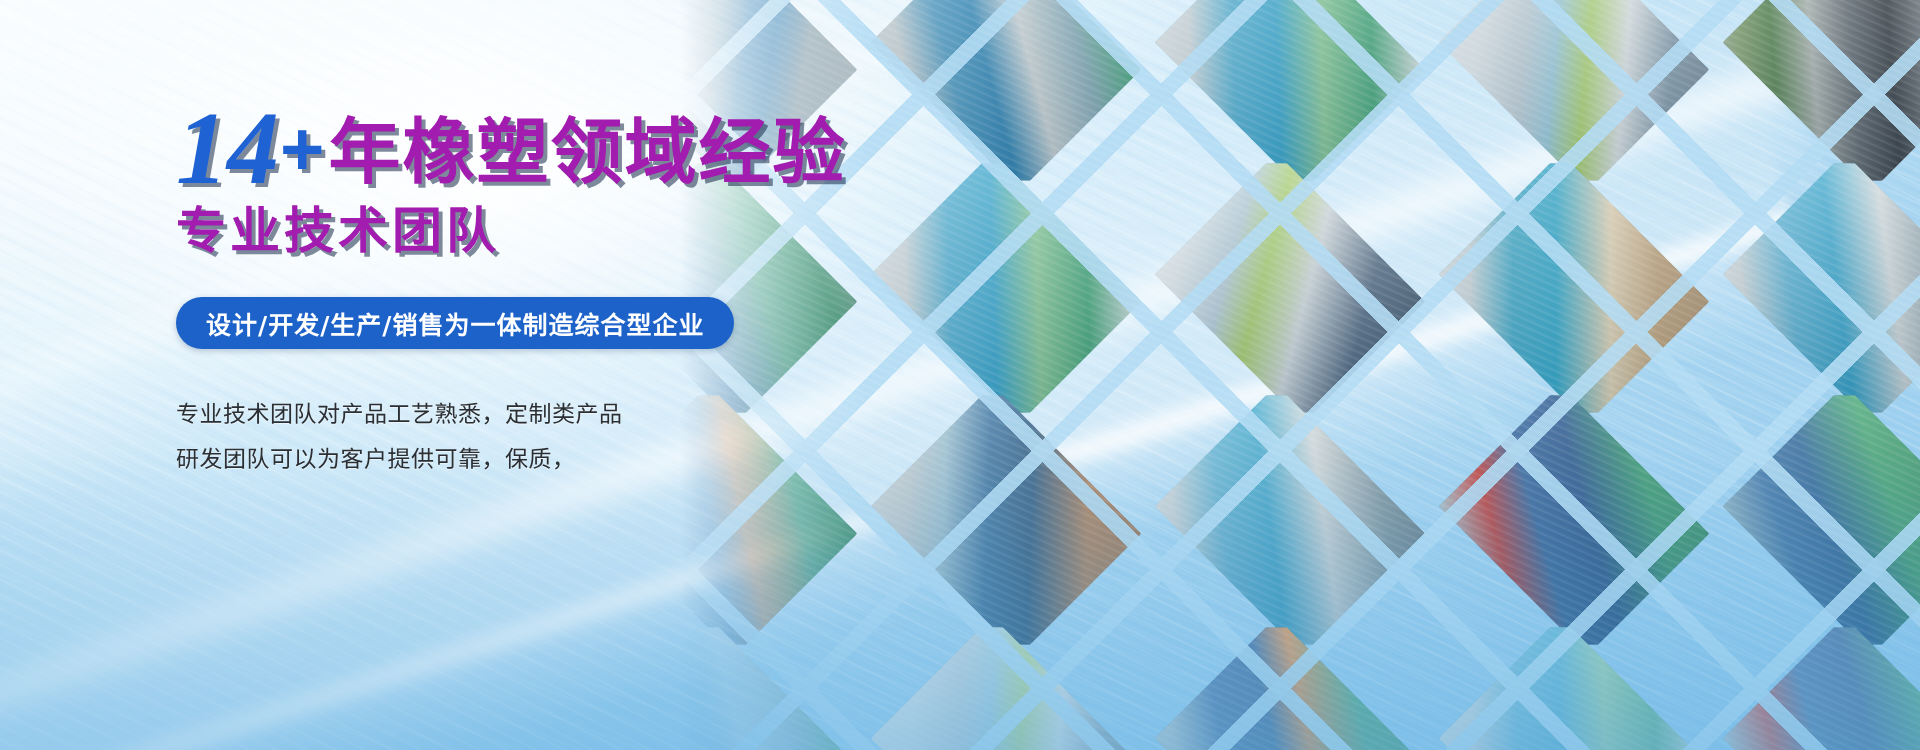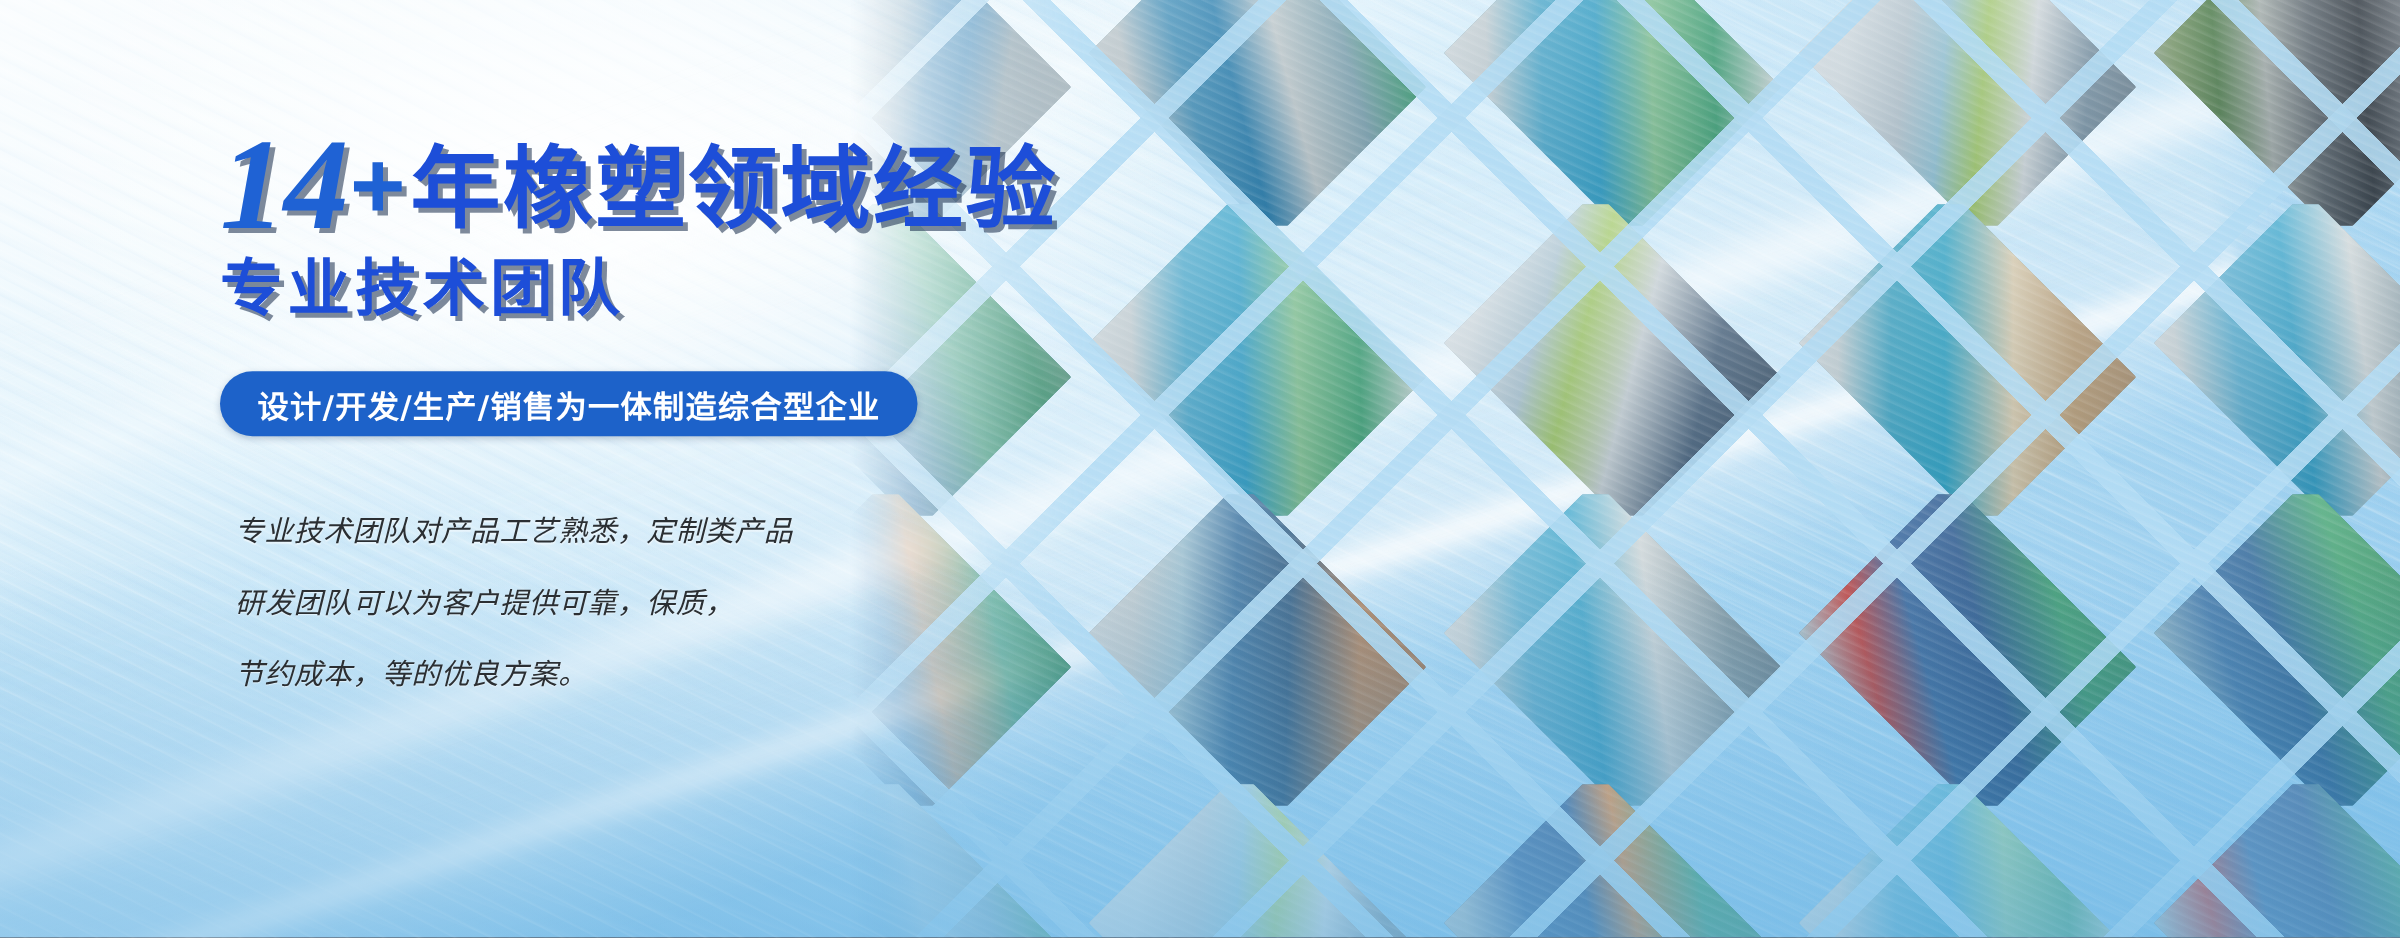--- a/index.html
+++ b/index.html
@@ -213,21 +213,21 @@
   }
   .plus{
     font-family:"Liberation Sans","DejaVu Sans",sans-serif;
     font-weight:700;font-size:76px;color:#1f62d4;
     text-shadow:4px 4px 0 rgba(22,42,72,.55);
     margin:0 4px 0 2px;vertical-align:2px;
   }
   .cn-big{
     font-family:"DejaVu Sans","Liberation Sans",sans-serif;
     font-weight:700;font-size:72px;letter-spacing:2px;
-    color:#1d4ed8;
+    color:#a21caf;
     text-shadow:4px 4px 0 rgba(22,42,72,.55);
   }
   .h-line.l2 .cn-big{font-size:50px;letter-spacing:4px;}
 
   .pill{
     position:absolute;left:176px;top:297px;
     display:inline-flex;align-items:center;justify-content:center;
     height:52px;padding:0 30px;
     background:#1d62c9;
     border-radius:26px;
@@ -238,21 +238,21 @@
     white-space:nowrap;
     text-align:center;
   }
 
   .paras{
     position:absolute;left:176px;top:392px;width:560px;
     font-family:"DejaVu Sans","Liberation Sans",sans-serif;
     font-size:23px;color:#2b2f33;line-height:1.95;letter-spacing:.5px;
     text-shadow:0 1px 1px rgba(255,255,255,.55);
   }
-  .paras p{margin:12px;font-style:italic;}
+  .paras p{margin:0;}
 </style>
 </head>
 <body>
 
 <div class="stage">
 
   <div class="bg-base"></div>
   <div class="bg-streaks"></div>
   <div class="bg-streaks2"></div>
   <div class="bg-tint"></div>
@@ -344,17 +344,16 @@
       <span class="h-line l2">
         <span class="cn-big">专业技术团队</span>
       </span>
     </div>
 
     <div class="pill">设计/开发/生产/销售为一体制造综合型企业</div>
 
     <div class="paras">
       <p>专业技术团队对产品工艺熟悉，定制类产品</p>
       <p>研发团队可以为客户提供可靠，保质，</p>
-      <p>节约成本，等的优良方案。</p>
     </div>
 
   </div>
 </div>
 
 </body></html>

